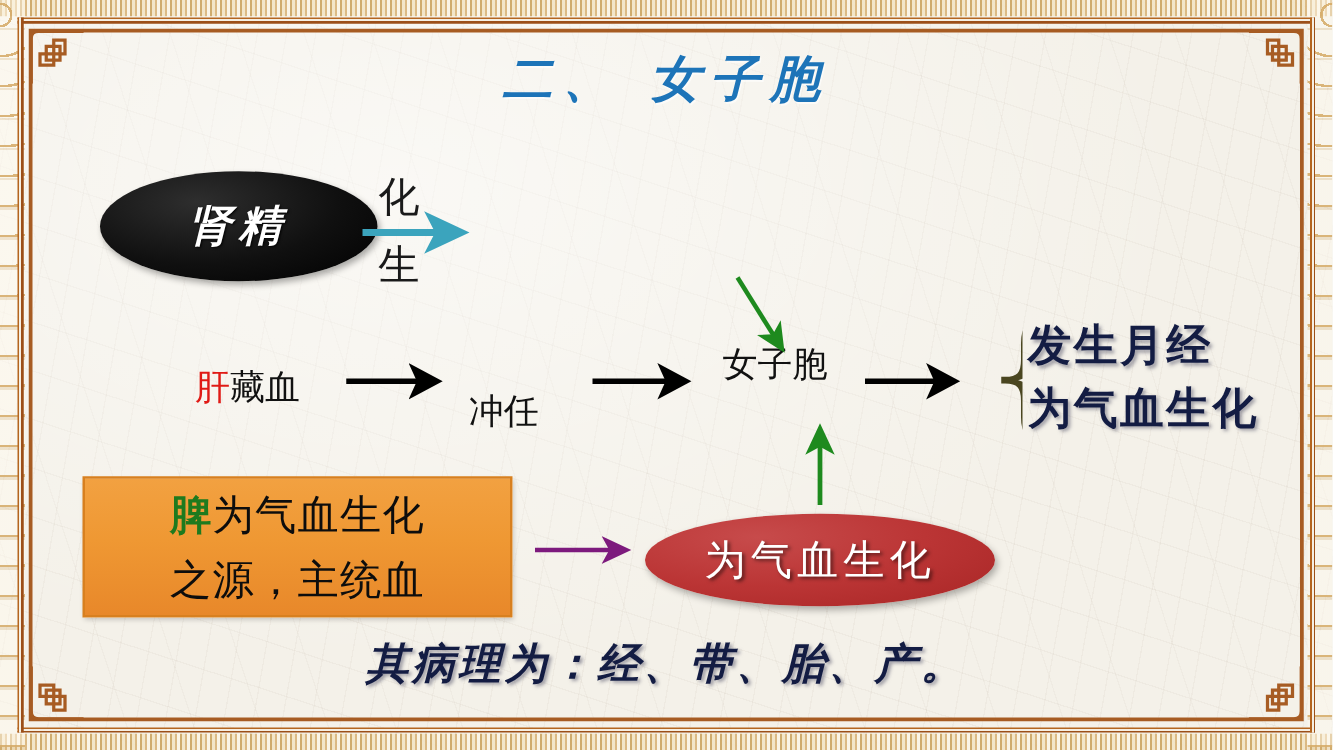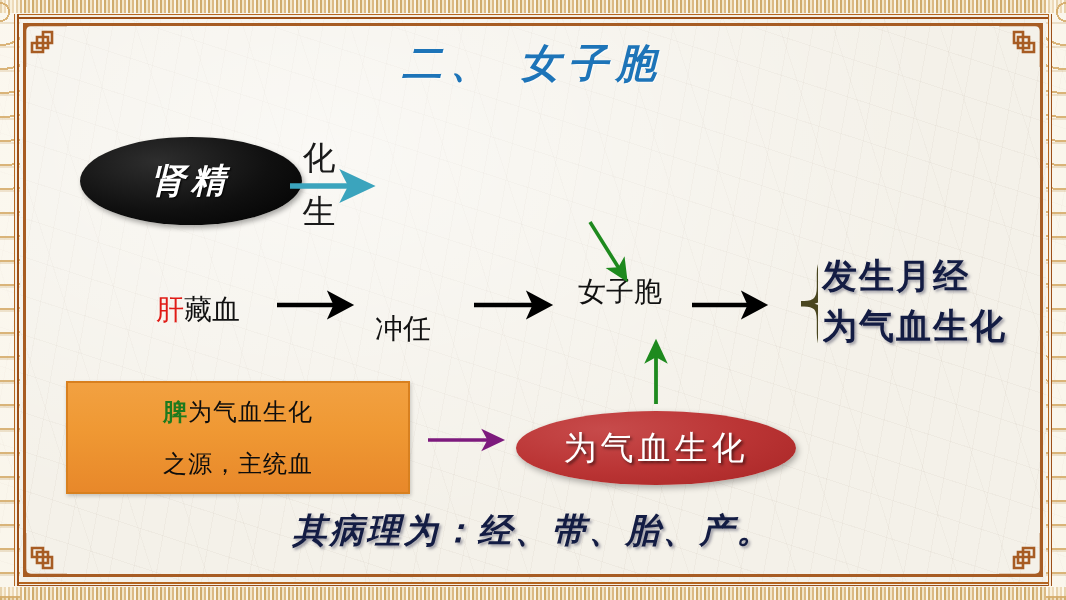--- a/index.html
+++ b/index.html
@@ -171,21 +171,21 @@
   .spleen-box {
     position: absolute;
     left: 66px; top: 381px; width: 344px; height: 113px;
     background: linear-gradient(to bottom, #f2a141 0%, #ef9833 45%, #e8882a 100%);
     border: 2px solid #d8801f;
     display: flex;
     flex-direction: column;
     align-items: center;
     justify-content: center;
     font-family: "DejaVu Serif", "Liberation Serif", serif;
-    font-size: 24px;
+    font-size: 33px;
     line-height: 52px;
     color: #0d0d0d;
     box-shadow: 1px 2px 4px rgba(0,0,0,.2);
   }
   .spleen-box .line { white-space: nowrap; letter-spacing: 1px; }
   .green-char { color: #1e7a1e; font-weight: bold; }
 
   
   .brace {
     position: absolute;

